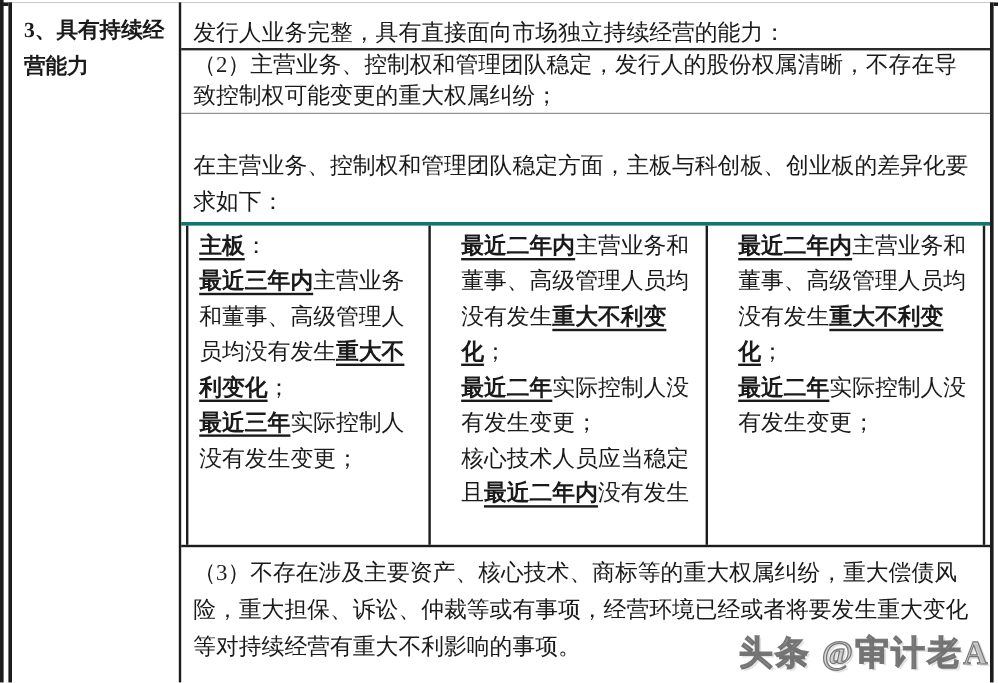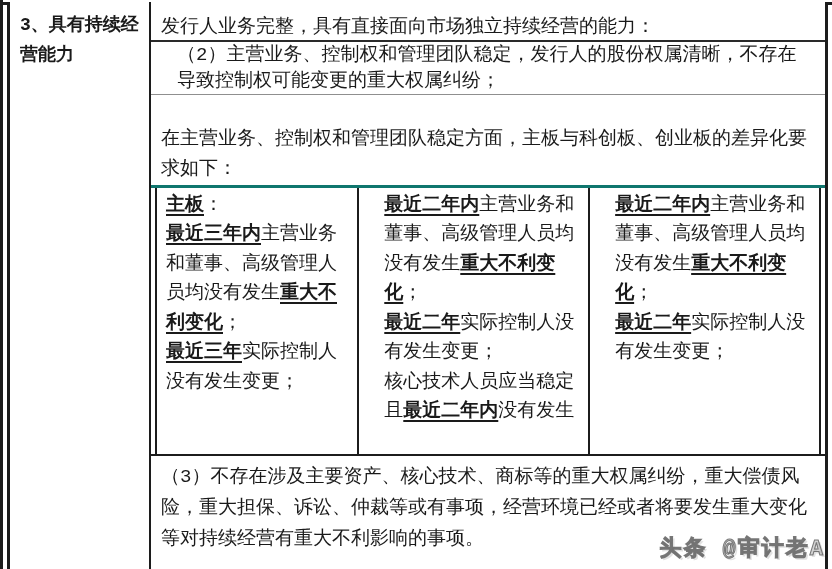--- a/index.html
+++ b/index.html
@@ -1,37 +1,37 @@
 <!DOCTYPE html>
 <html><head>
 <meta charset="utf-8">
 <style>
   html,body{margin:0;padding:0;background:#fff;}
   .page{
     position:relative;width:832px;height:569px;overflow:hidden;background:#fff;
-    font-family:Liberation Mono, monospace;color:#1a1a1a;
+    font-family:Liberation Serif, serif;color:#1a1a1a;
   }
   .left-edge{position:absolute;left:0;top:0;width:3px;height:569px;background:#1c1c1c;}
   .top-line{position:absolute;left:0;top:2px;width:832px;height:3px;background:#1c1c1c;}
   .doc-table{
     position:absolute;left:7px;top:2px;width:821px;height:567px;
     border:3px solid #1c1c1c;border-top:none;border-bottom:none;
     display:flex;box-sizing:border-box;background:#fff;
   }
   .hdr-col{
     width:141px;flex:0 0 141px;border-right:2px solid #1c1c1c;
     padding:8px 8px 0 10px;box-sizing:border-box;
     font-weight:700;font-size:18px;line-height:30px;
   }
   .content-col{flex:1;display:flex;flex-direction:column;min-width:0;margin-top:3px;justify-content:center;}
   .row{box-sizing:border-box;font-size:19px;}
   .row p{margin:0;}
   .r-intro{border-bottom:2px solid #2a2a2a;padding:1px 10px 0;line-height:25px;}
   .r-item1{border-bottom:2px solid #2a2a2a;padding:1px 10px;line-height:30px;}
-  .r-item2{border-bottom:1px solid #8f8f8f;padding:0 26px;line-height:26px;}
+  .r-item2{border-bottom:1px solid #8f8f8f;padding:0 10px;line-height:26px;}
   .r-boards-intro{border-bottom:3px solid #0f766e;padding:1px 10px;line-height:30px;margin-top:28px;}
   .r-boards{
     height:268px;flex:0 0 268px;border-bottom:2px solid #1c1c1c;
     padding:0 4px;display:flex;box-sizing:border-box;
   }
   .boards-wrap{display:flex;width:100%;border-left:2px solid #1c1c1c;box-sizing:border-box;gap:16px;}
   .board-col{
     border-right:2px solid #1c1c1c;box-sizing:border-box;
     padding:3px 8px 0 9px;line-height:29.5px;font-size:19px;overflow:hidden;
   }
@@ -39,21 +39,21 @@
   .bc-main{width:32%;}
   .bc-star{width:34%;}
   .bc-chinext{width:34%;}
   .r-item3{padding:6px 10px;line-height:31px;}
   .em{
     font-weight:700;text-decoration:underline;
     text-decoration-thickness:2px;text-underline-offset:4px;
   }
   .watermark{
     position:absolute;right:7px;bottom:6px;
-    font-size:22px;font-weight:700;letter-spacing:2px;
+    font-size:28px;font-weight:700;letter-spacing:2px;
     color:rgba(140,140,140,0.38);
     -webkit-text-stroke:1px rgba(100,100,100,0.85);
     text-shadow:2px 2px 0 rgba(190,190,190,0.45);
     white-space:nowrap;pointer-events:none;
   }
 </style>
 </head>
 <body>
 
 <div class="page">

